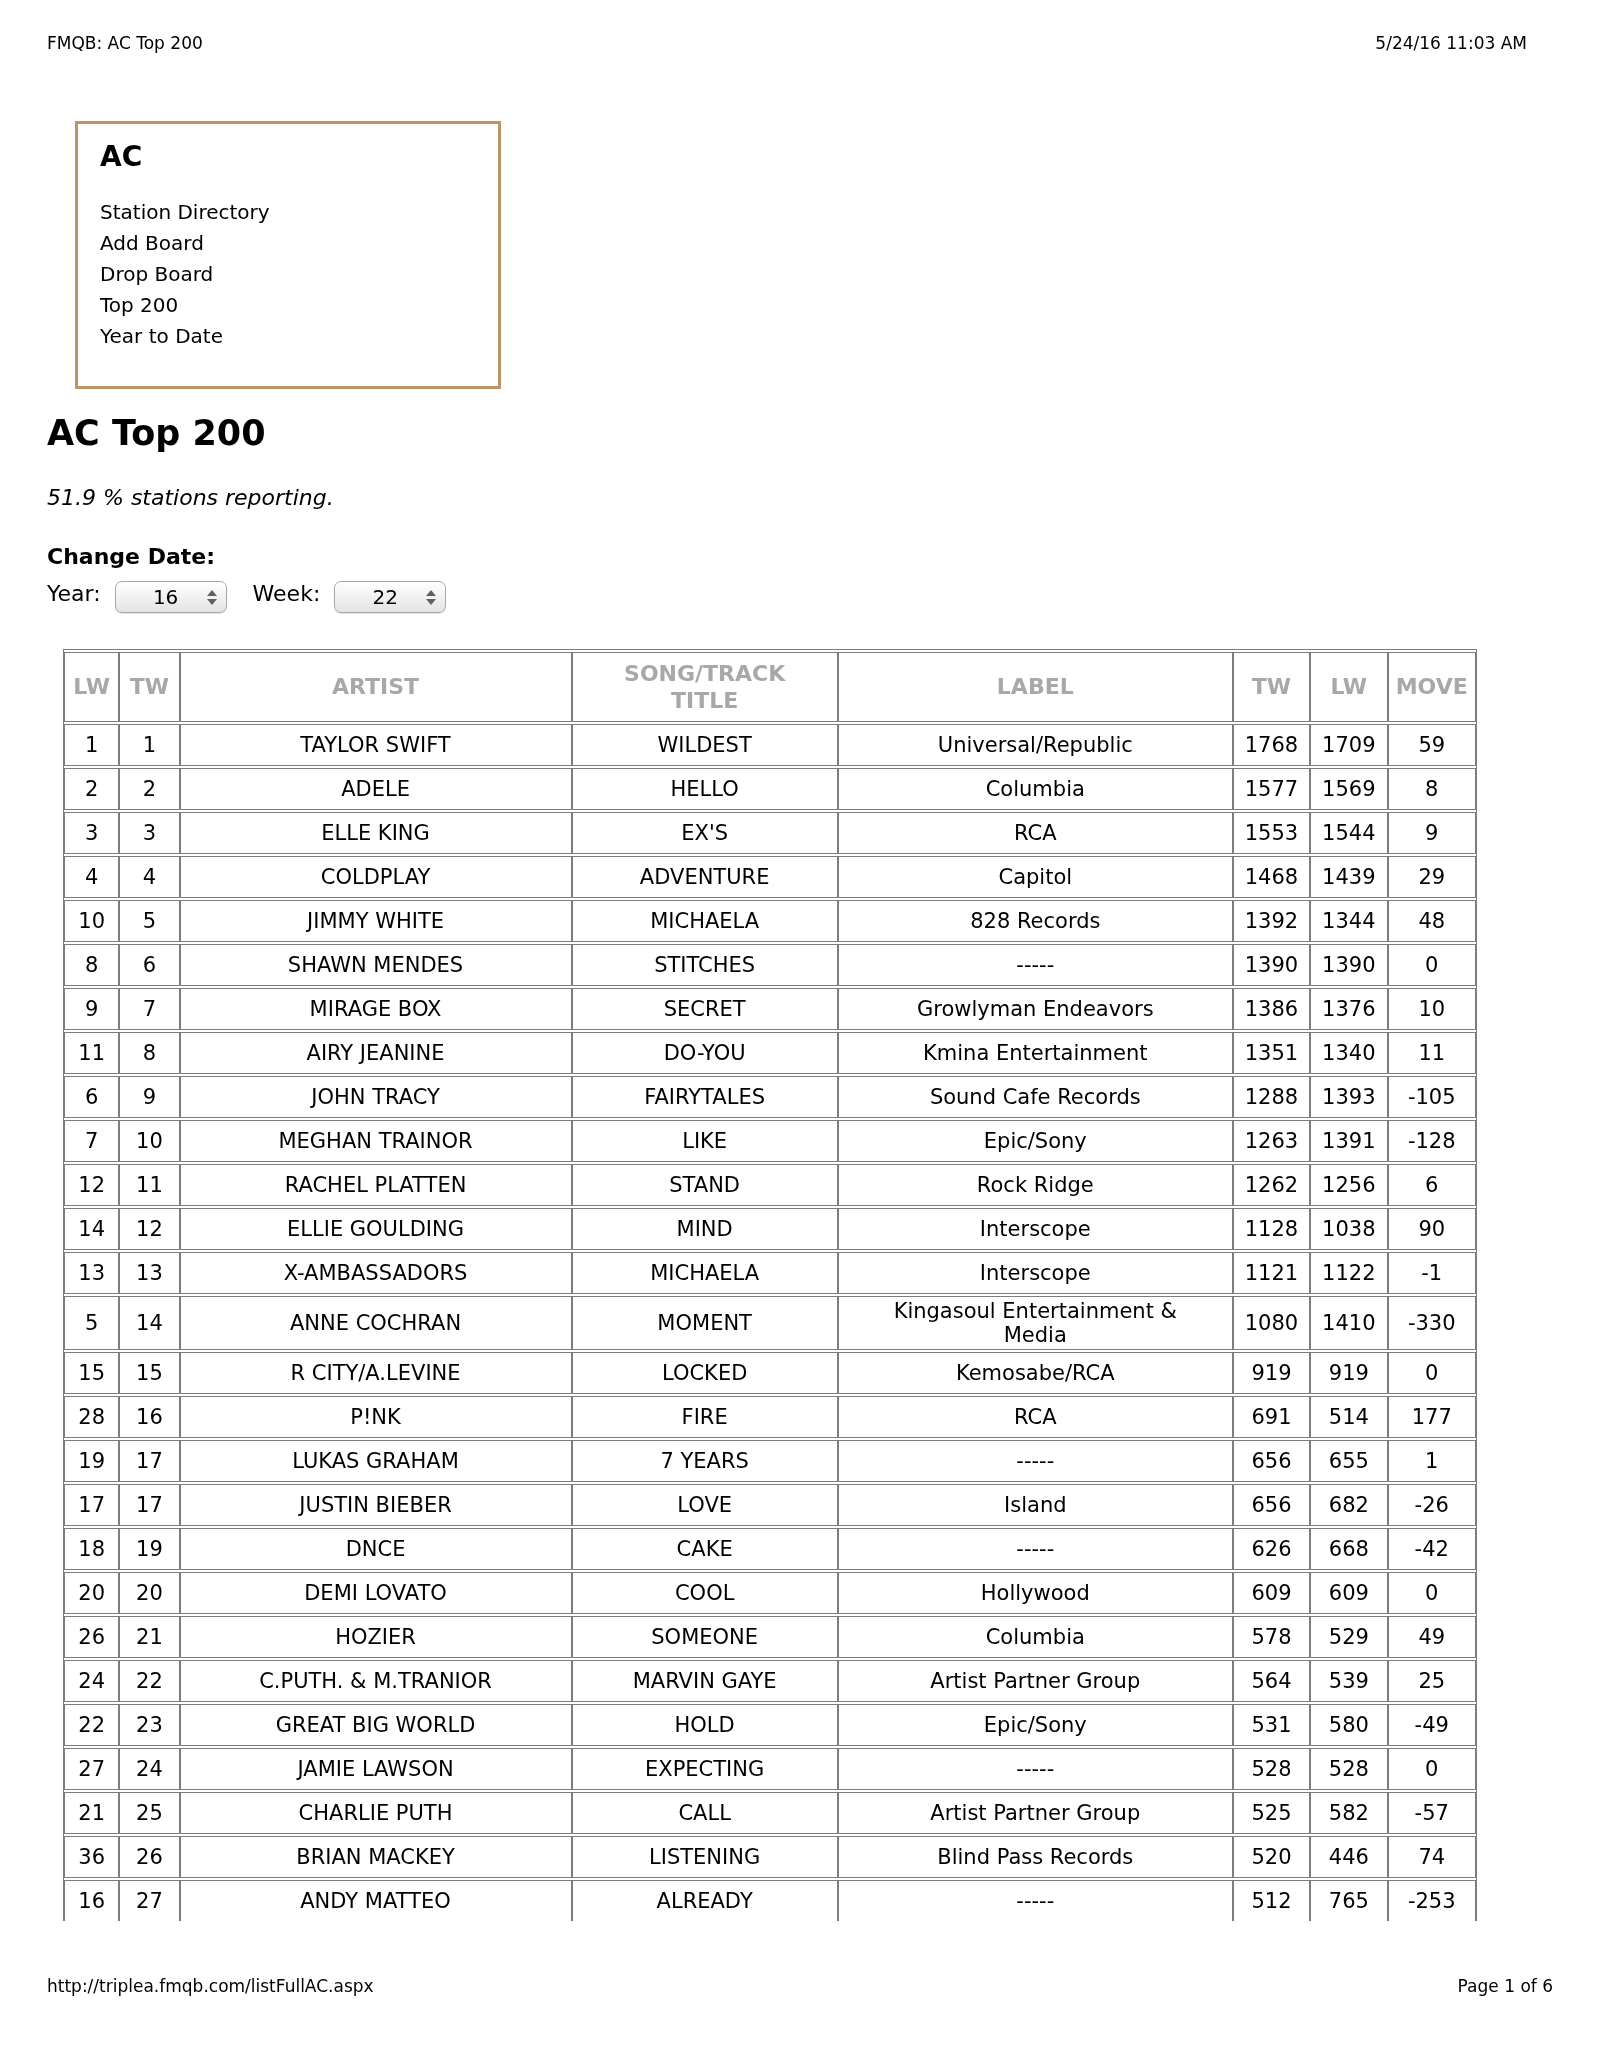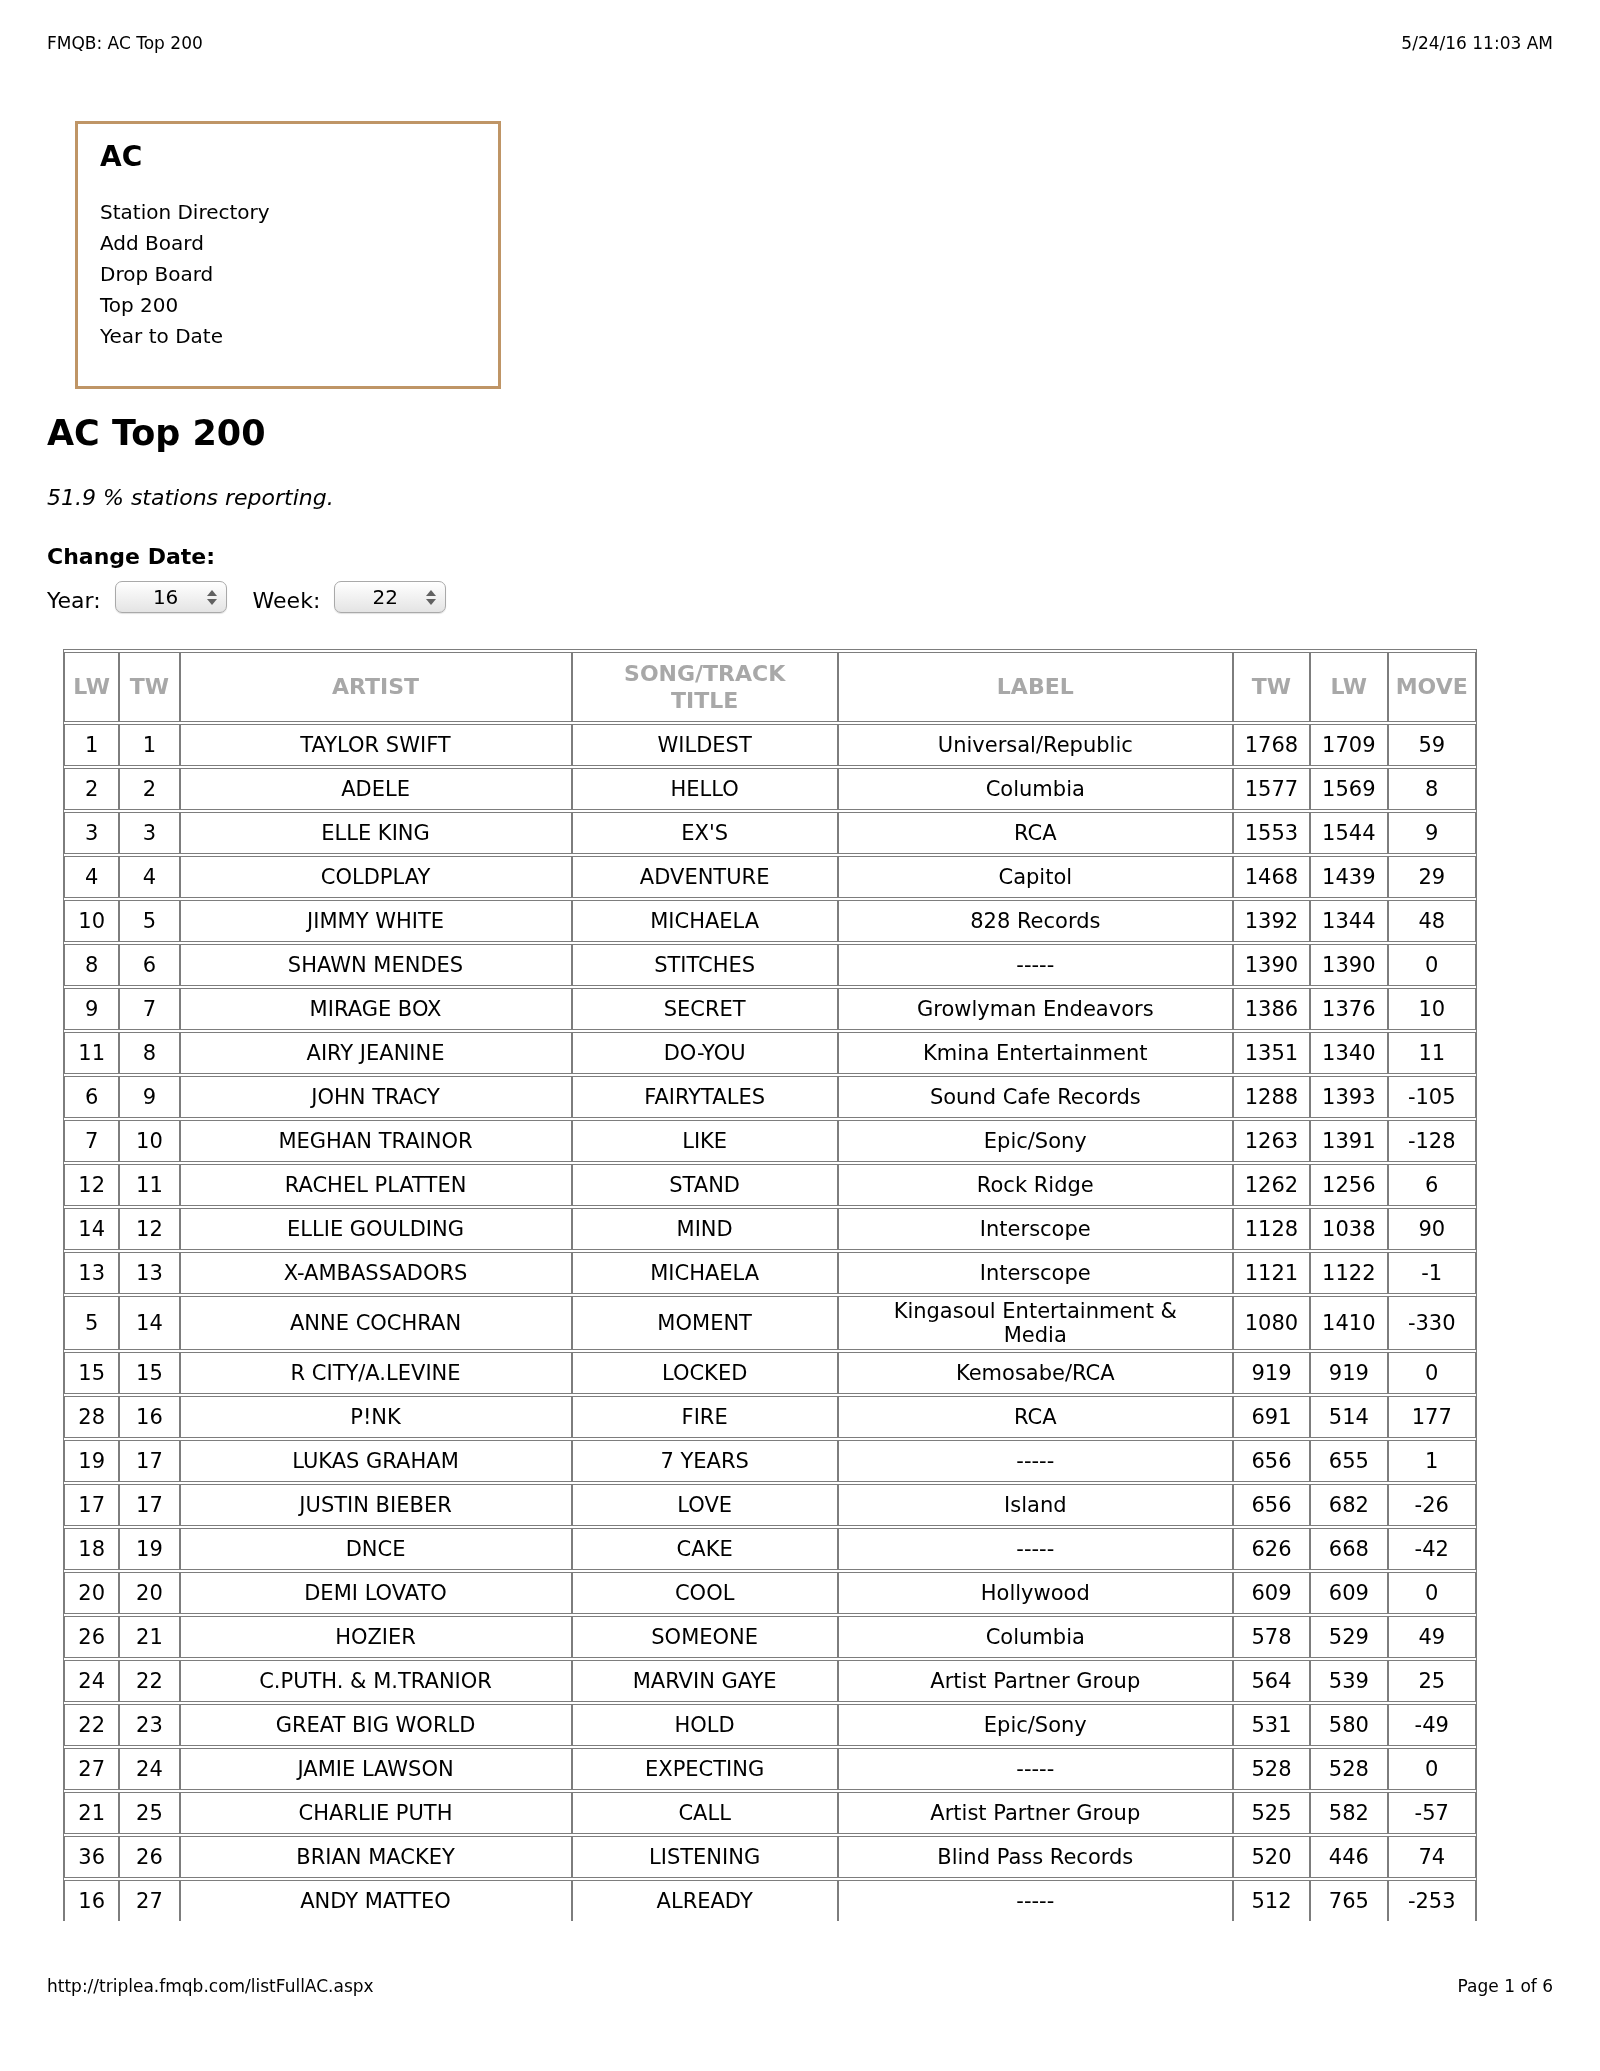--- a/index.html
+++ b/index.html
@@ -1,30 +1,30 @@
 <!DOCTYPE html>
 <html><head>
 <meta charset="utf-8">
 <style>
   * { margin:0; padding:0; box-sizing:content-box; }
   html,body { background:#ffffff; }
   body { font-family:"DejaVu Sans","Liberation Sans",sans-serif; color:#000; }
   .page { position:relative; width:1600px; height:2071px; background:#fff; overflow:hidden; }
 
-  .top-bar { display:flex; justify-content:space-between; padding:33px 47px 0 47px; font-size:17px; }
+  .top-bar { display:flex; justify-content:space-between; padding:33px 73px 0 47px; font-size:17px; }
 
   .nav-box { margin:68px 0 0 75px; width:398px; border:3px solid #bf9566; padding:16px 0 34px 22px; }
   .nav-box .ac-title { font-size:28px; font-weight:bold; margin-bottom:24px; }
   .nav-box a { display:block; font-size:20px; line-height:31px; color:#000; text-decoration:none; cursor:pointer; }
 
   .page-heading { margin:24px 0 0 47px; font-size:35px; font-weight:bold; }
   .reporting { margin:32px 0 0 47px; font-size:22px;font-style:italic; }
   .change-date { margin:34px 0 0 47px; font-size:22px; font-weight:bold; }
 
-  .controls { margin:12px 0 0 47px; display:flex; align-items:flex-end; font-size:22px; }
+  .controls { margin:12px 0 0 47px; display:flex; align-items:flex-start; font-size:22px; }
   .controls .lbl { margin-right:14px; }
   .controls .gap { width:26px; }
   .select { width:92px; height:30px; border:1px solid #a9a9a9; border-radius:7px;
             background:linear-gradient(#ffffff,#e4e4e4); display:inline-flex; align-items:center;
             padding:0 9px; box-shadow:0 1px 1px rgba(0,0,0,0.12); cursor:pointer; }
   .select .val { flex:1; text-align:center; font-size:20px; }
   .spin { display:flex; flex-direction:column; align-items:center; gap:3px; }
   .spin .up   { width:0; height:0; border-left:5px solid transparent; border-right:5px solid transparent; border-bottom:6px solid #616161; }
   .spin .down { width:0; height:0; border-left:5px solid transparent; border-right:5px solid transparent; border-top:6px solid #616161; }
 

